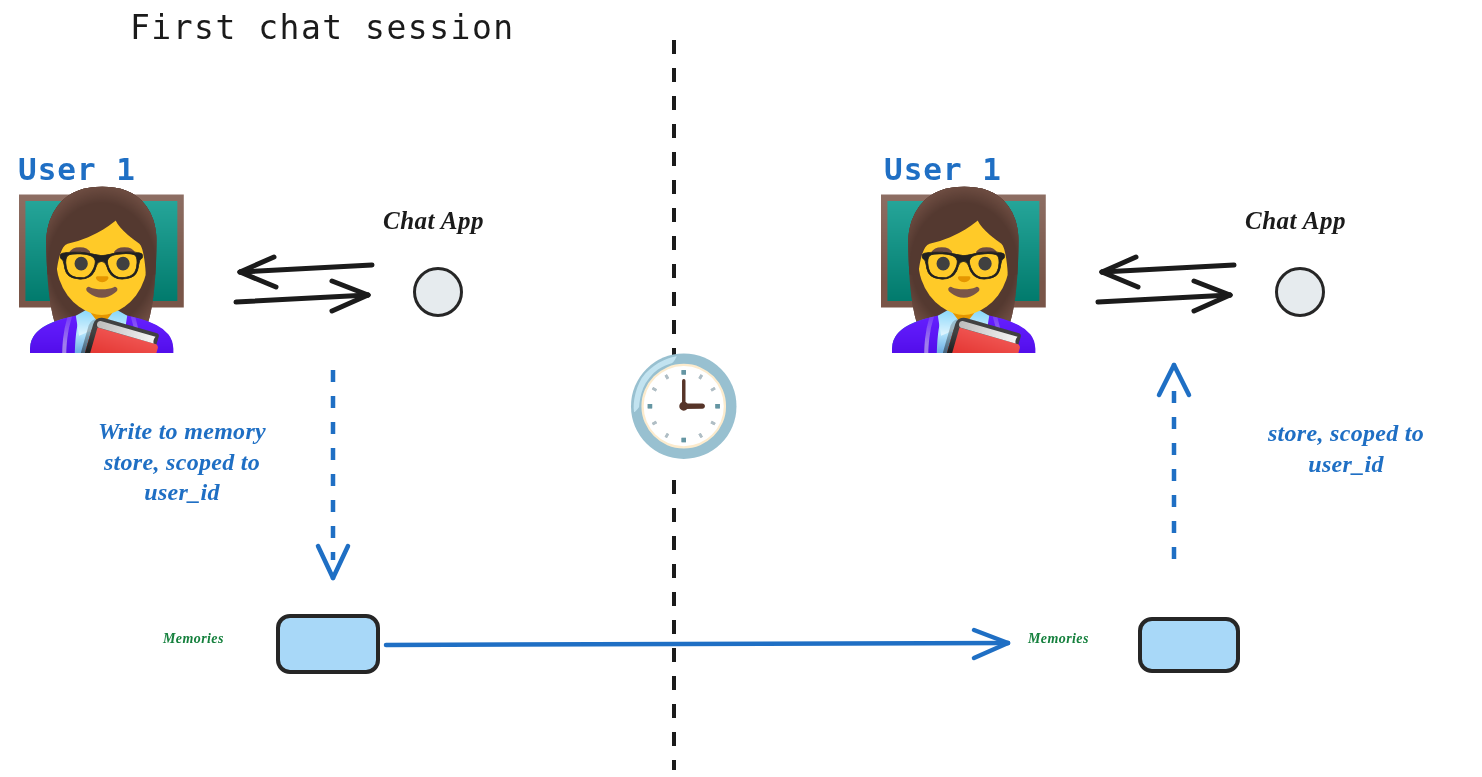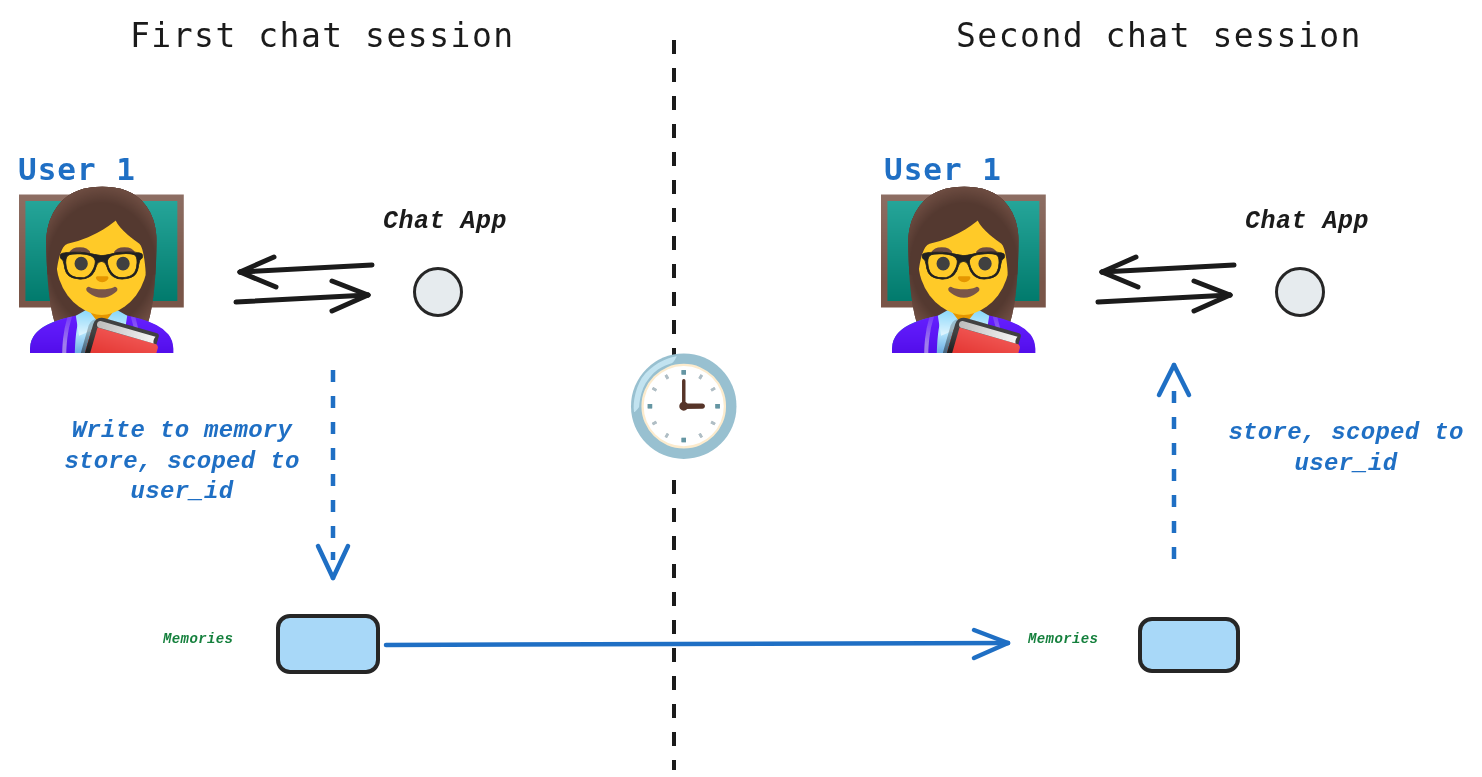--- a/index.html
+++ b/index.html
@@ -46,21 +46,21 @@
 
   
   .clock {
     font-size: 96px;
     line-height: 1;
     user-select: none;
   }
 
   
   .hand {
-    font-family: Liberation Mono, monospace;
+    font-family: Liberation Serif, serif;
     font-style: italic;
     font-weight: 600;
   }
   .chat-app-label {
     font-size: 25px;
     color: #1b1b1b;
     white-space: nowrap;
     letter-spacing: 0.5px;
   }
   .memories-label {
@@ -93,23 +93,22 @@
     box-sizing: border-box;
   }
 
   svg { display: block; overflow: visible; }
 </style>
 </head>
 <body>
 
 <div id="canvas">
 
-  <div class="abs session-title" style="left:130px; top:16px;">First chat session</div>
+  <div class="abs session-title" style="left:130px; top:8px;">First chat session</div>
 
-  <div class="abs session-title" style="left:956px; top:16px;">Second chat session</div>
 
   <svg class="abs" style="left:666px; top:40px;" width="16" height="730">
     <line x1="8" y1="0" x2="8" y2="330" stroke="#1b1b1b" stroke-width="4" stroke-dasharray="14 14" stroke-linecap="butt"></line>
     <line x1="8" y1="440" x2="8" y2="730" stroke="#1b1b1b" stroke-width="4" stroke-dasharray="14 14" stroke-linecap="butt"></line>
   </svg>
 
   <div class="abs clock" style="left:624px; top:358px;">🕒</div>
 
   <div class="abs user-label" style="left:18px; top:151px;">User 1</div>
 

